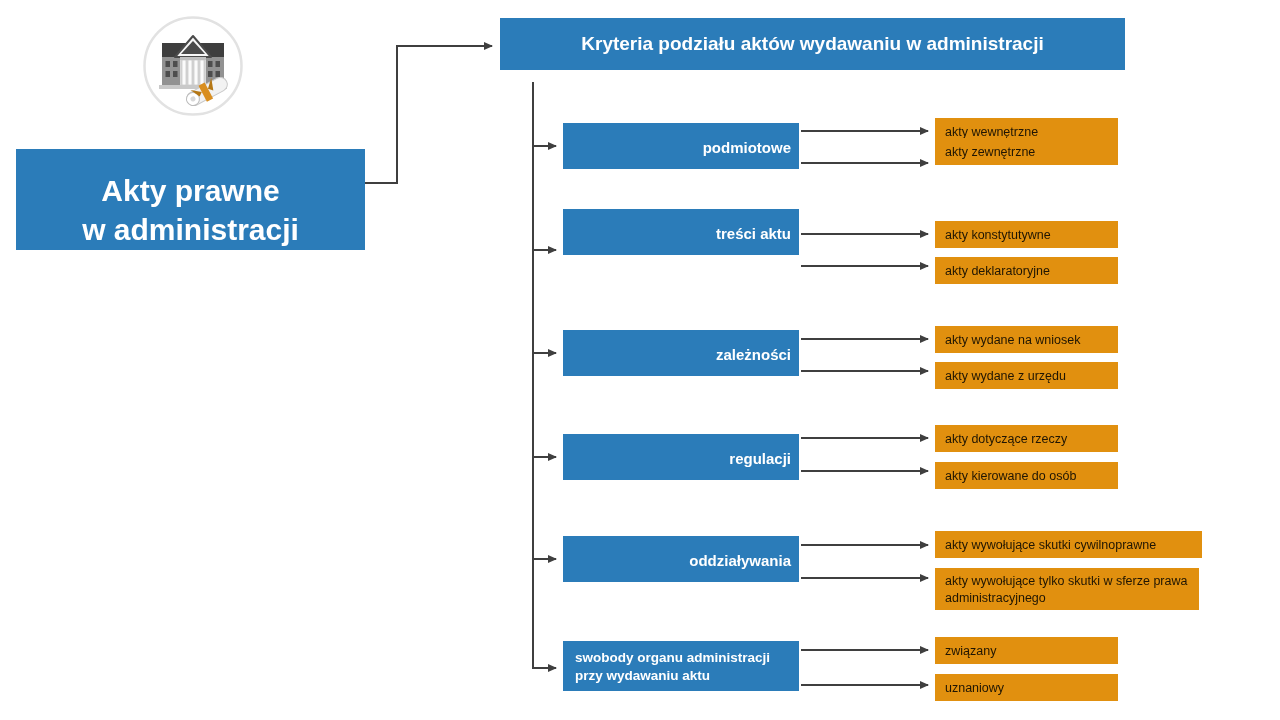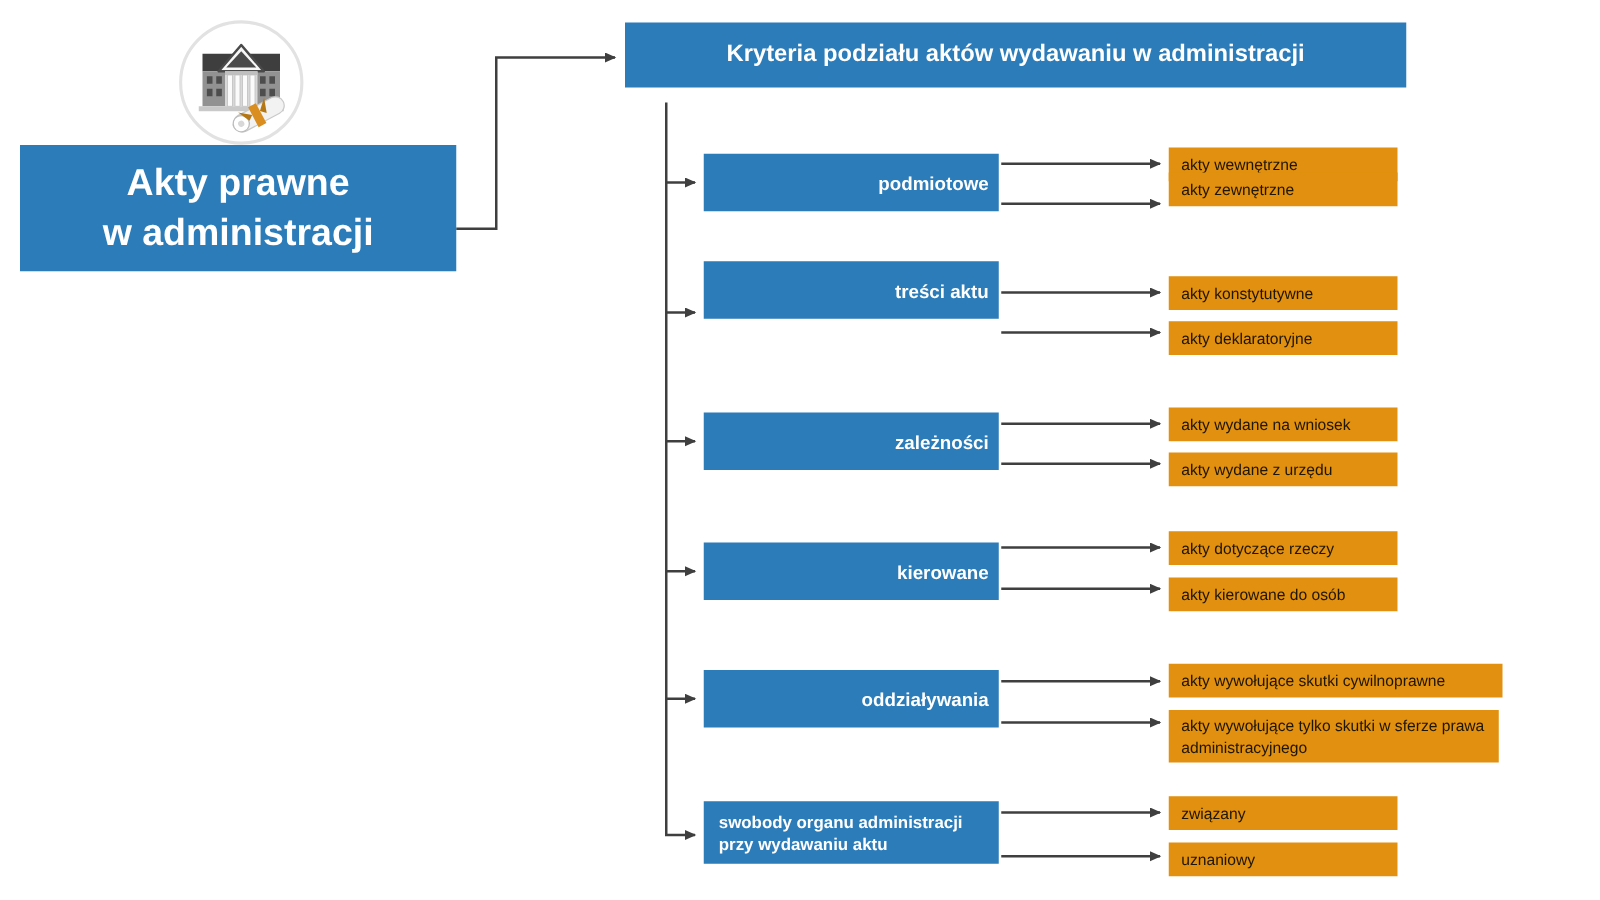--- a/index.html
+++ b/index.html
@@ -7,22 +7,22 @@
     position:relative;width:1280px;height:720px;background:#fff;
     font-family:"Liberation Sans",sans-serif;overflow:hidden;
   }
   .connectors{position:absolute;left:0;top:0;width:1280px;height:720px;}
   .blue-box{
     position:absolute;background:var(--blue);color:#fff;font-weight:bold;
     display:flex;align-items:center;box-sizing:border-box;justify-content:flex-end;
   }
   .header-box{left:500px;top:18px;width:625px;height:52px;justify-content:center;font-size:19px;}
   .root-box{
-    left:16px;top:116px;width:349px;height:101px;flex-direction:column;
-    justify-content:center;text-align:center;font-size:30px;line-height:1.32;
+    left:16px;top:149px;width:349px;height:101px;flex-direction:column;
+    text-align:center;font-size:30px;line-height:1.32;
   }
   .crit{left:563px;width:236px;height:46px;padding:2px 8px 0 14px;font-size:15px;}
   .crit.two-line{height:50px;font-size:13.5px;line-height:1.3;padding-left:12px;}
   .act{
     position:absolute;left:935px;width:183px;height:27px;background:var(--orange);
     color:var(--orange_text);font-weight:normal;font-size:12.5px;
     display:flex;align-items:center;padding:1px 6px 0 10px;box-sizing:border-box;line-height:1.3;
   }
   .act.wide{width:267px;}
   .act.tall{width:264px;height:42px;}
@@ -137,21 +137,21 @@
     <span>zależności</span>
   </div>
   <div class="act" style="top:326px">
     <span>akty wydane na wniosek</span>
   </div>
   <div class="act" style="top:362px">
     <span>akty wydane z urzędu</span>
   </div>
 
   <div class="blue-box crit" style="top:434px">
-    <span>kierowane</span>
+    <span>regulacji</span>
   </div>
   <div class="act" style="top:425px">
     <span>akty dotyczące rzeczy</span>
   </div>
   <div class="act" style="top:462px">
     <span>akty kierowane do osób</span>
   </div>
 
   <div class="blue-box crit" style="top:536px">
     <span>oddziaływania</span>

